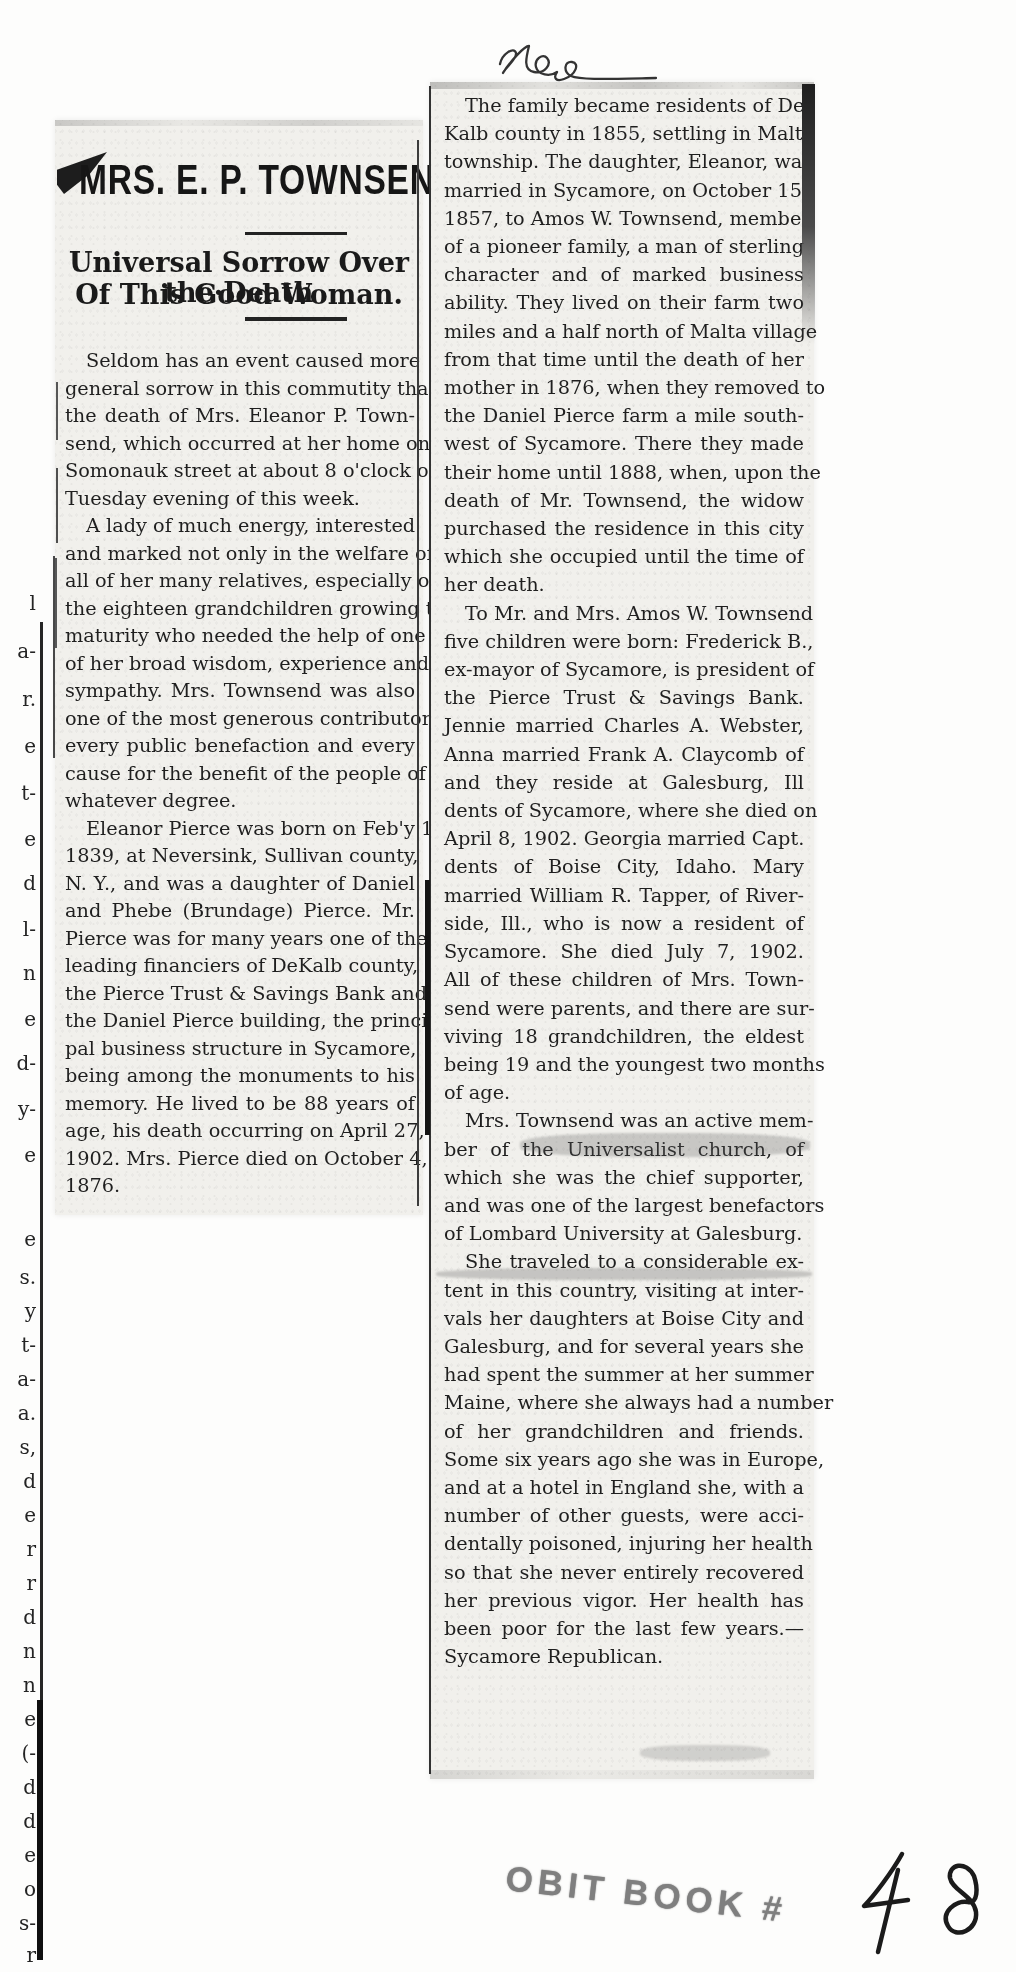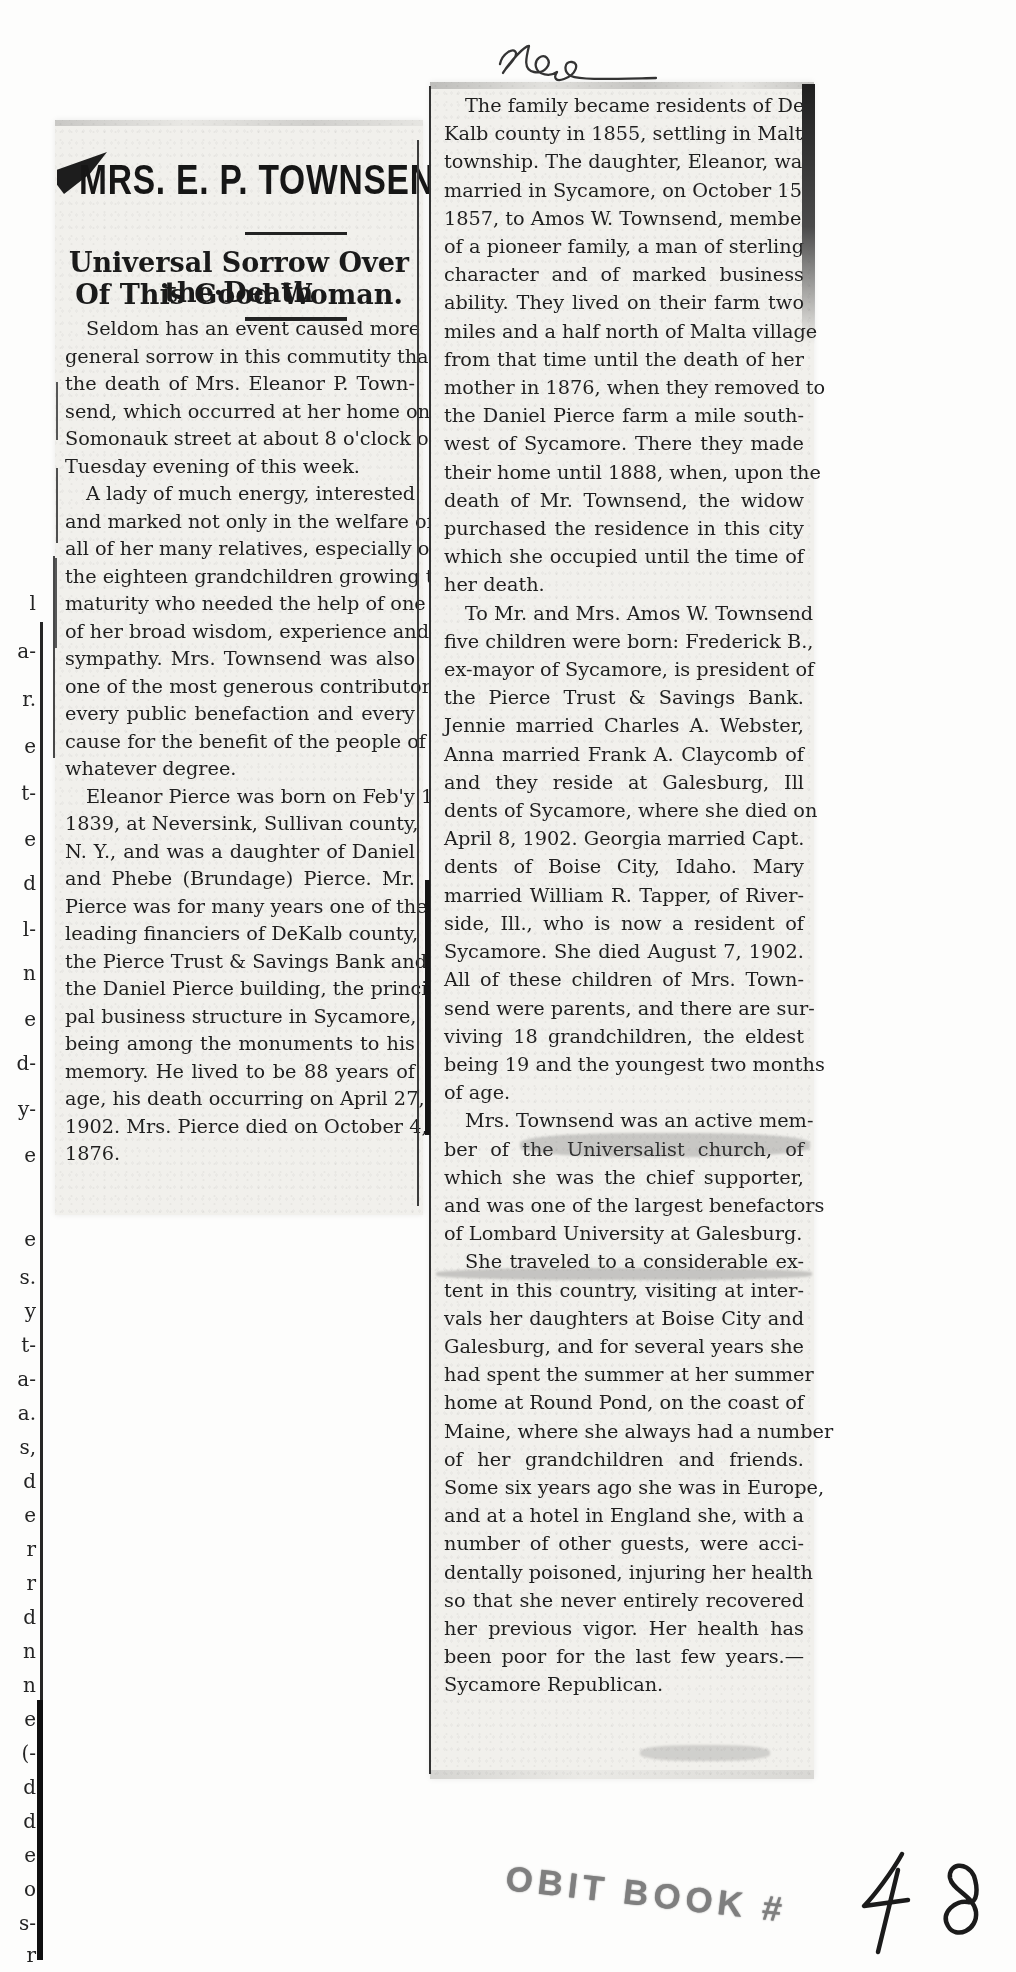--- a/index.html
+++ b/index.html
@@ -49,21 +49,21 @@
     background:#1d1d1d;
     clip-path:polygon(0 42%, 100% 0%, 66% 52%, 14% 100%, 0 78%);
   }
   .subhead{
     position:absolute;left:6px;width:356px;text-align:center;
     font-weight:700;font-size:27px;line-height:30px;color:#1a1a1a;
   }
   .rule{position:absolute;background:#222;}
 
   .body-col{position:absolute;}
-  #left-body{left:10px;top:195px;width:350px;font-size:19.3px;line-height:27.5px;}
+  #left-body{left:10px;top:227px;width:350px;font-size:19.3px;line-height:27.5px;}
   #right-body{left:14px;top:10px;width:360px;font-size:19.3px;line-height:28.2px;}
   .para{margin:0;}
   .line{
     text-align:justify;text-align-last:justify;
     white-space:nowrap;overflow:visible;
   }
   .line.last{text-align-last:left;}
   .line.first{text-indent:21px;}
 
   
@@ -230,41 +230,40 @@
           <div class="line">ex-mayor of Sycamore, is president of</div>
           <div class="line">the Pierce Trust &amp; Savings Bank.</div>
           <div class="line">Jennie married Charles A. Webster,</div>
           <div class="line">Anna married Frank A. Claycomb of</div>
           <div class="line">and they reside at Galesburg, Ill</div>
           <div class="line">dents of Sycamore, where she died on</div>
           <div class="line">April 8, 1902.  Georgia married Capt.</div>
           <div class="line">dents of Boise City, Idaho.  Mary</div>
           <div class="line">married William R. Tapper, of River-</div>
           <div class="line">side, Ill., who is now a resident of</div>
-          <div class="line">Sycamore.  She died August 7, 1902.</div>
+          <div class="line">Sycamore.  She died July 7, 1902.</div>
           <div class="line">All of these children of Mrs. Town-</div>
           <div class="line">send were parents, and there are sur-</div>
           <div class="line">viving 18 grandchildren, the eldest</div>
           <div class="line">being 19 and the youngest two months</div>
           <div class="line last">of age.</div>
         </div>
         <div class="para">
           <div class="line first">Mrs. Townsend was an active mem-</div>
           <div class="line">ber of the Universalist church, of</div>
           <div class="line">which she was the chief supporter,</div>
           <div class="line">and was one of the largest benefactors</div>
           <div class="line last">of Lombard University at Galesburg.</div>
         </div>
         <div class="para">
           <div class="line first">She traveled to a considerable ex-</div>
           <div class="line">tent in this country, visiting at inter-</div>
           <div class="line">vals her daughters at Boise City and</div>
           <div class="line">Galesburg, and for several years she</div>
           <div class="line">had spent the summer at her summer</div>
-          <div class="line">home at Round Pond, on the coast of</div>
           <div class="line">Maine, where she always had a number</div>
           <div class="line">of her grandchildren and friends.</div>
           <div class="line">Some six years ago she was in Europe,</div>
           <div class="line">and at a hotel in England she, with a</div>
           <div class="line">number of other guests, were acci-</div>
           <div class="line">dentally poisoned, injuring her health</div>
           <div class="line">so that she never entirely recovered</div>
           <div class="line">her previous vigor.  Her health has</div>
           <div class="line">been poor for the last few years.—</div>
           <div class="line last">Sycamore Republican.</div>

